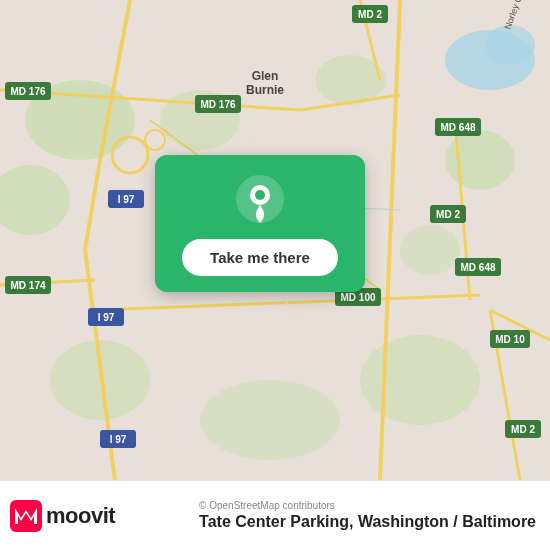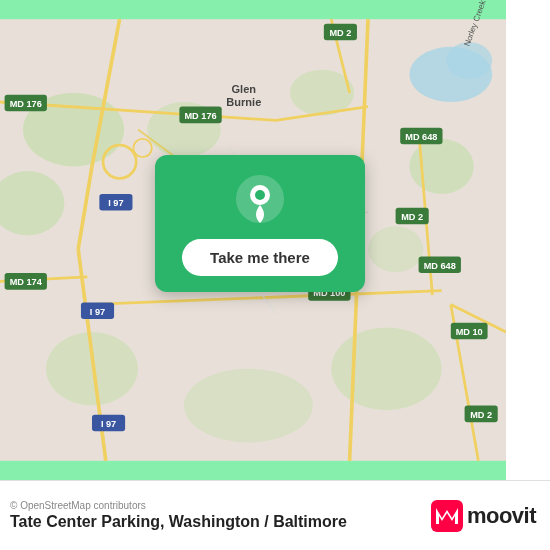--- a/index.html
+++ b/index.html
@@ -6,25 +6,25 @@
     body {
       width: 550px;
       height: 550px;
       overflow: hidden;
       font-family: Arial, sans-serif;
       position: relative;
     }
 
     
     #map-container {
-      width: 506px;
+      width: 550px;
       height: 480px;
       position: relative;
       overflow: hidden;
-      background-color: #86efac;
+      background-color: #ef4444;
     }
 
     
     #map-svg {
       width: 100%;
       height: 100%;
     }
 
     
     #location-card {
@@ -220,25 +220,25 @@
         <circle cx="26" cy="22" r="10" fill="white"></circle>
         <circle cx="26" cy="22" r="5" fill="#2bb56a"></circle>
         <path d="M26 32 Q18 42 26 50 Q34 42 26 32Z" fill="white"></path>
       </svg>
     </div>
     <button id="take-me-there-btn">Take me there</button>
   </div>
 </div>
 
 <div id="bottom-bar">
+  <div id="moovit-logo">
+    <svg id="moovit-m" width="32" height="32" viewBox="0 0 32 32" xmlns="http://www.w3.org/2000/svg">
+      <rect width="32" height="32" rx="6" fill="#f04"></rect>
+
+      <polygon points="5,24 5,8 11,18 16,10 21,18 27,8 27,24 24,24 24,16 21,21 16,13 11,21 8,16 8,24" fill="white"></polygon>
+    </svg>
+    <span id="moovit-text">moovit</span>
+  </div>
   <div id="bottom-left">
     <span id="copyright-text">© OpenStreetMap contributors</span>
     <span id="location-name">Tate Center Parking, Washington / Baltimore</span>
   </div>
-  <div id="moovit-logo">
-    <svg id="moovit-m" width="32" height="32" viewBox="0 0 32 32" xmlns="http://www.w3.org/2000/svg">
-      <rect width="32" height="32" rx="6" fill="#f04"></rect>
-
-      <polygon points="5,24 5,8 11,18 16,10 21,18 27,8 27,24 24,24 24,16 21,21 16,13 11,21 8,16 8,24" fill="white"></polygon>
-    </svg>
-    <span id="moovit-text">moovit</span>
-  </div>
 </div>
 
 </body></html>

